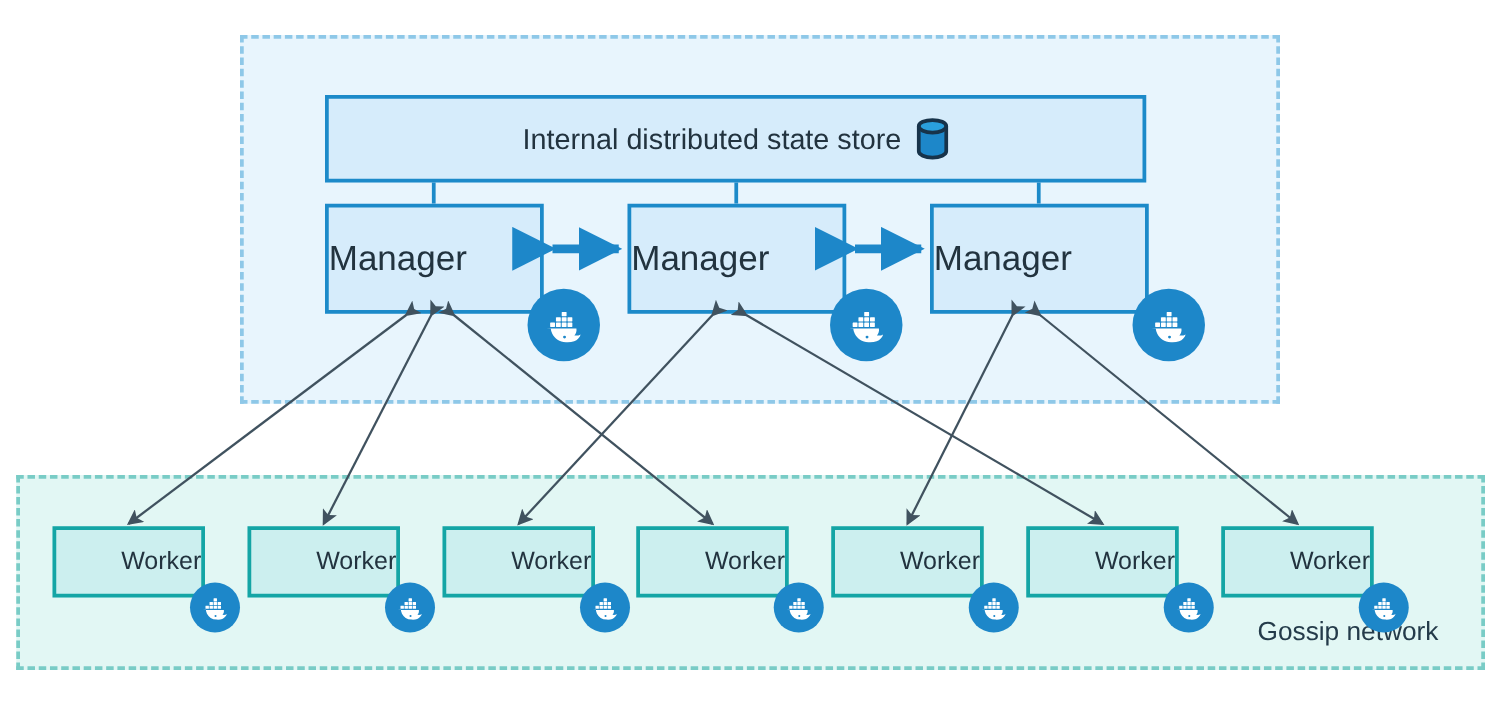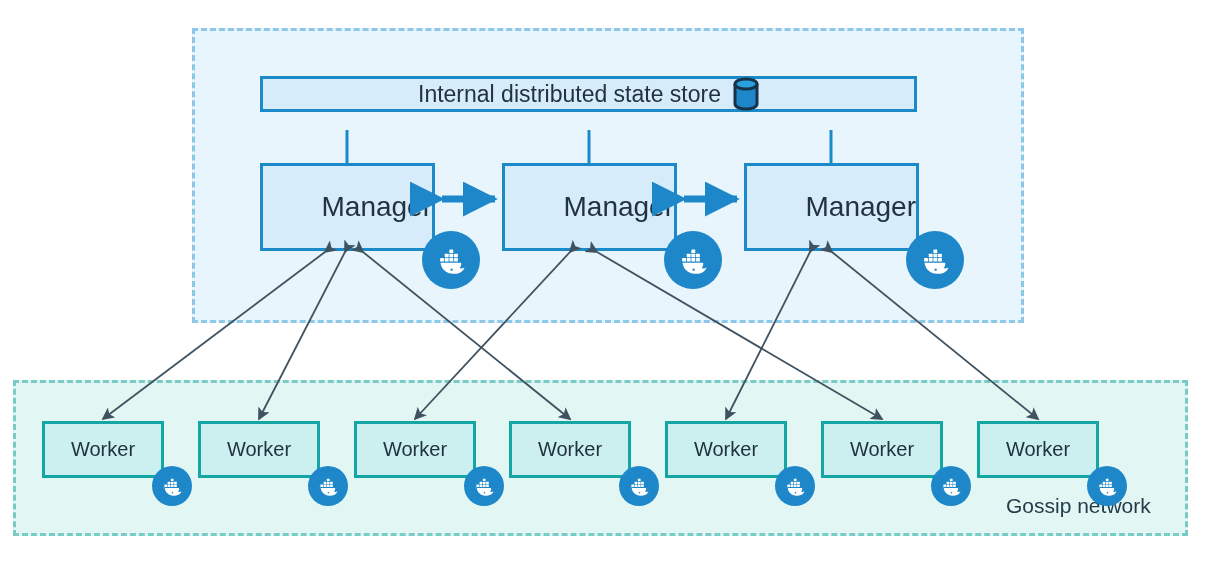--- a/index.html
+++ b/index.html
@@ -55,21 +55,21 @@
   #gossip-label {
     left: 1006px;
     top: 494px;
   }
   
   #state-store {
     position: absolute;
     left: 260px;
     top: 76px;
     width: 657px;
-    height: 36px;
+    height: 70px;
     box-sizing: border-box;
     background: #d6ecfb;
     border: 3px solid #1c8ac9;
     display: flex;
     align-items: center;
     justify-content: center;
     gap: 12px;
   }
   #state-store .label {
     color: #22333f;
@@ -83,42 +83,42 @@
   .manager {
     position: absolute;
     top: 163px;
     width: 175px;
     height: 88px;
     box-sizing: border-box;
     background: #d6ecfb;
     border: 3px solid #1c8ac9;
     display: flex;
     align-items: center;
-    justify-content: flex-end;
+    justify-content: flex-start;
   }
   .manager .label {
     color: #22333f;
     font-size: 28px;
     white-space: nowrap;
   }
   #manager-0 { left: 260px; }
   #manager-1 { left: 502px; }
   #manager-2 { left: 744px; }
   
   .worker {
     position: absolute;
     top: 421px;
     width: 122px;
     height: 57px;
     box-sizing: border-box;
     background: #ccefef;
     border: 3px solid #14a5a5;
     display: flex;
     align-items: center;
-    justify-content: center;
+    justify-content: flex-end;
   }
   .worker .label {
     color: #22333f;
     font-size: 20px;
     white-space: nowrap;
   }
   
   .docker-badge {
     position: absolute;
     border-radius: 50%;

